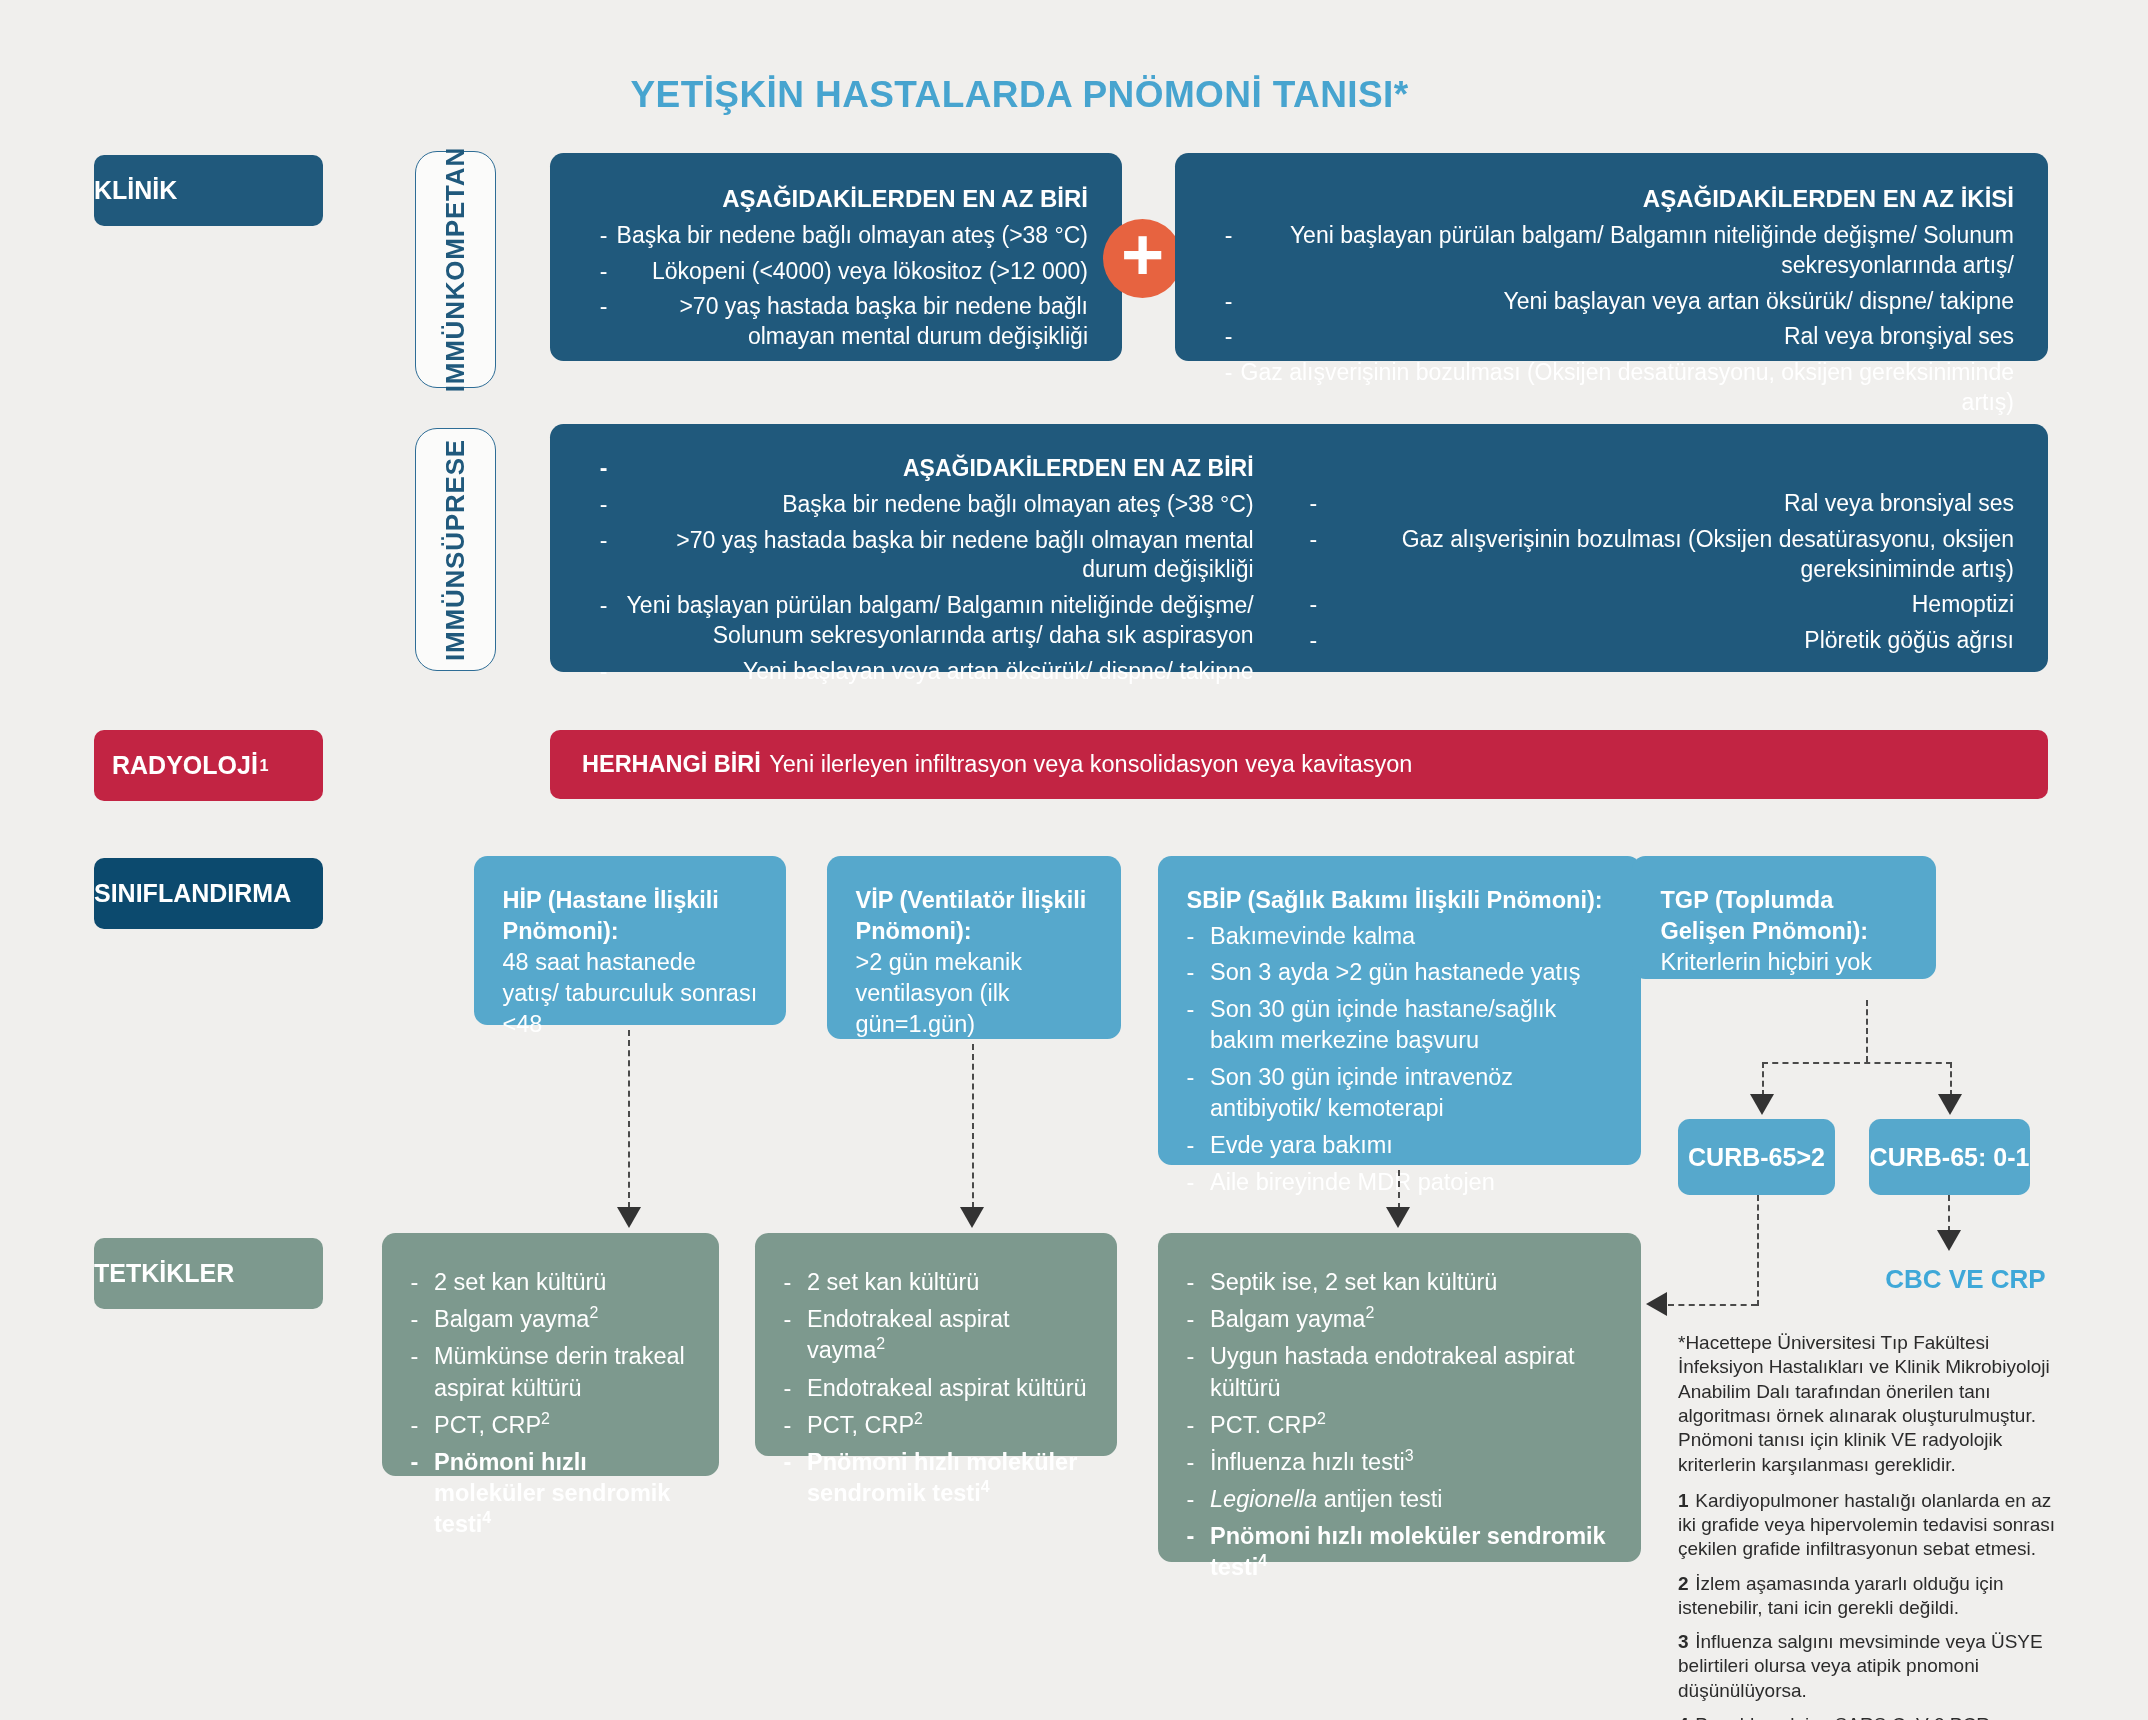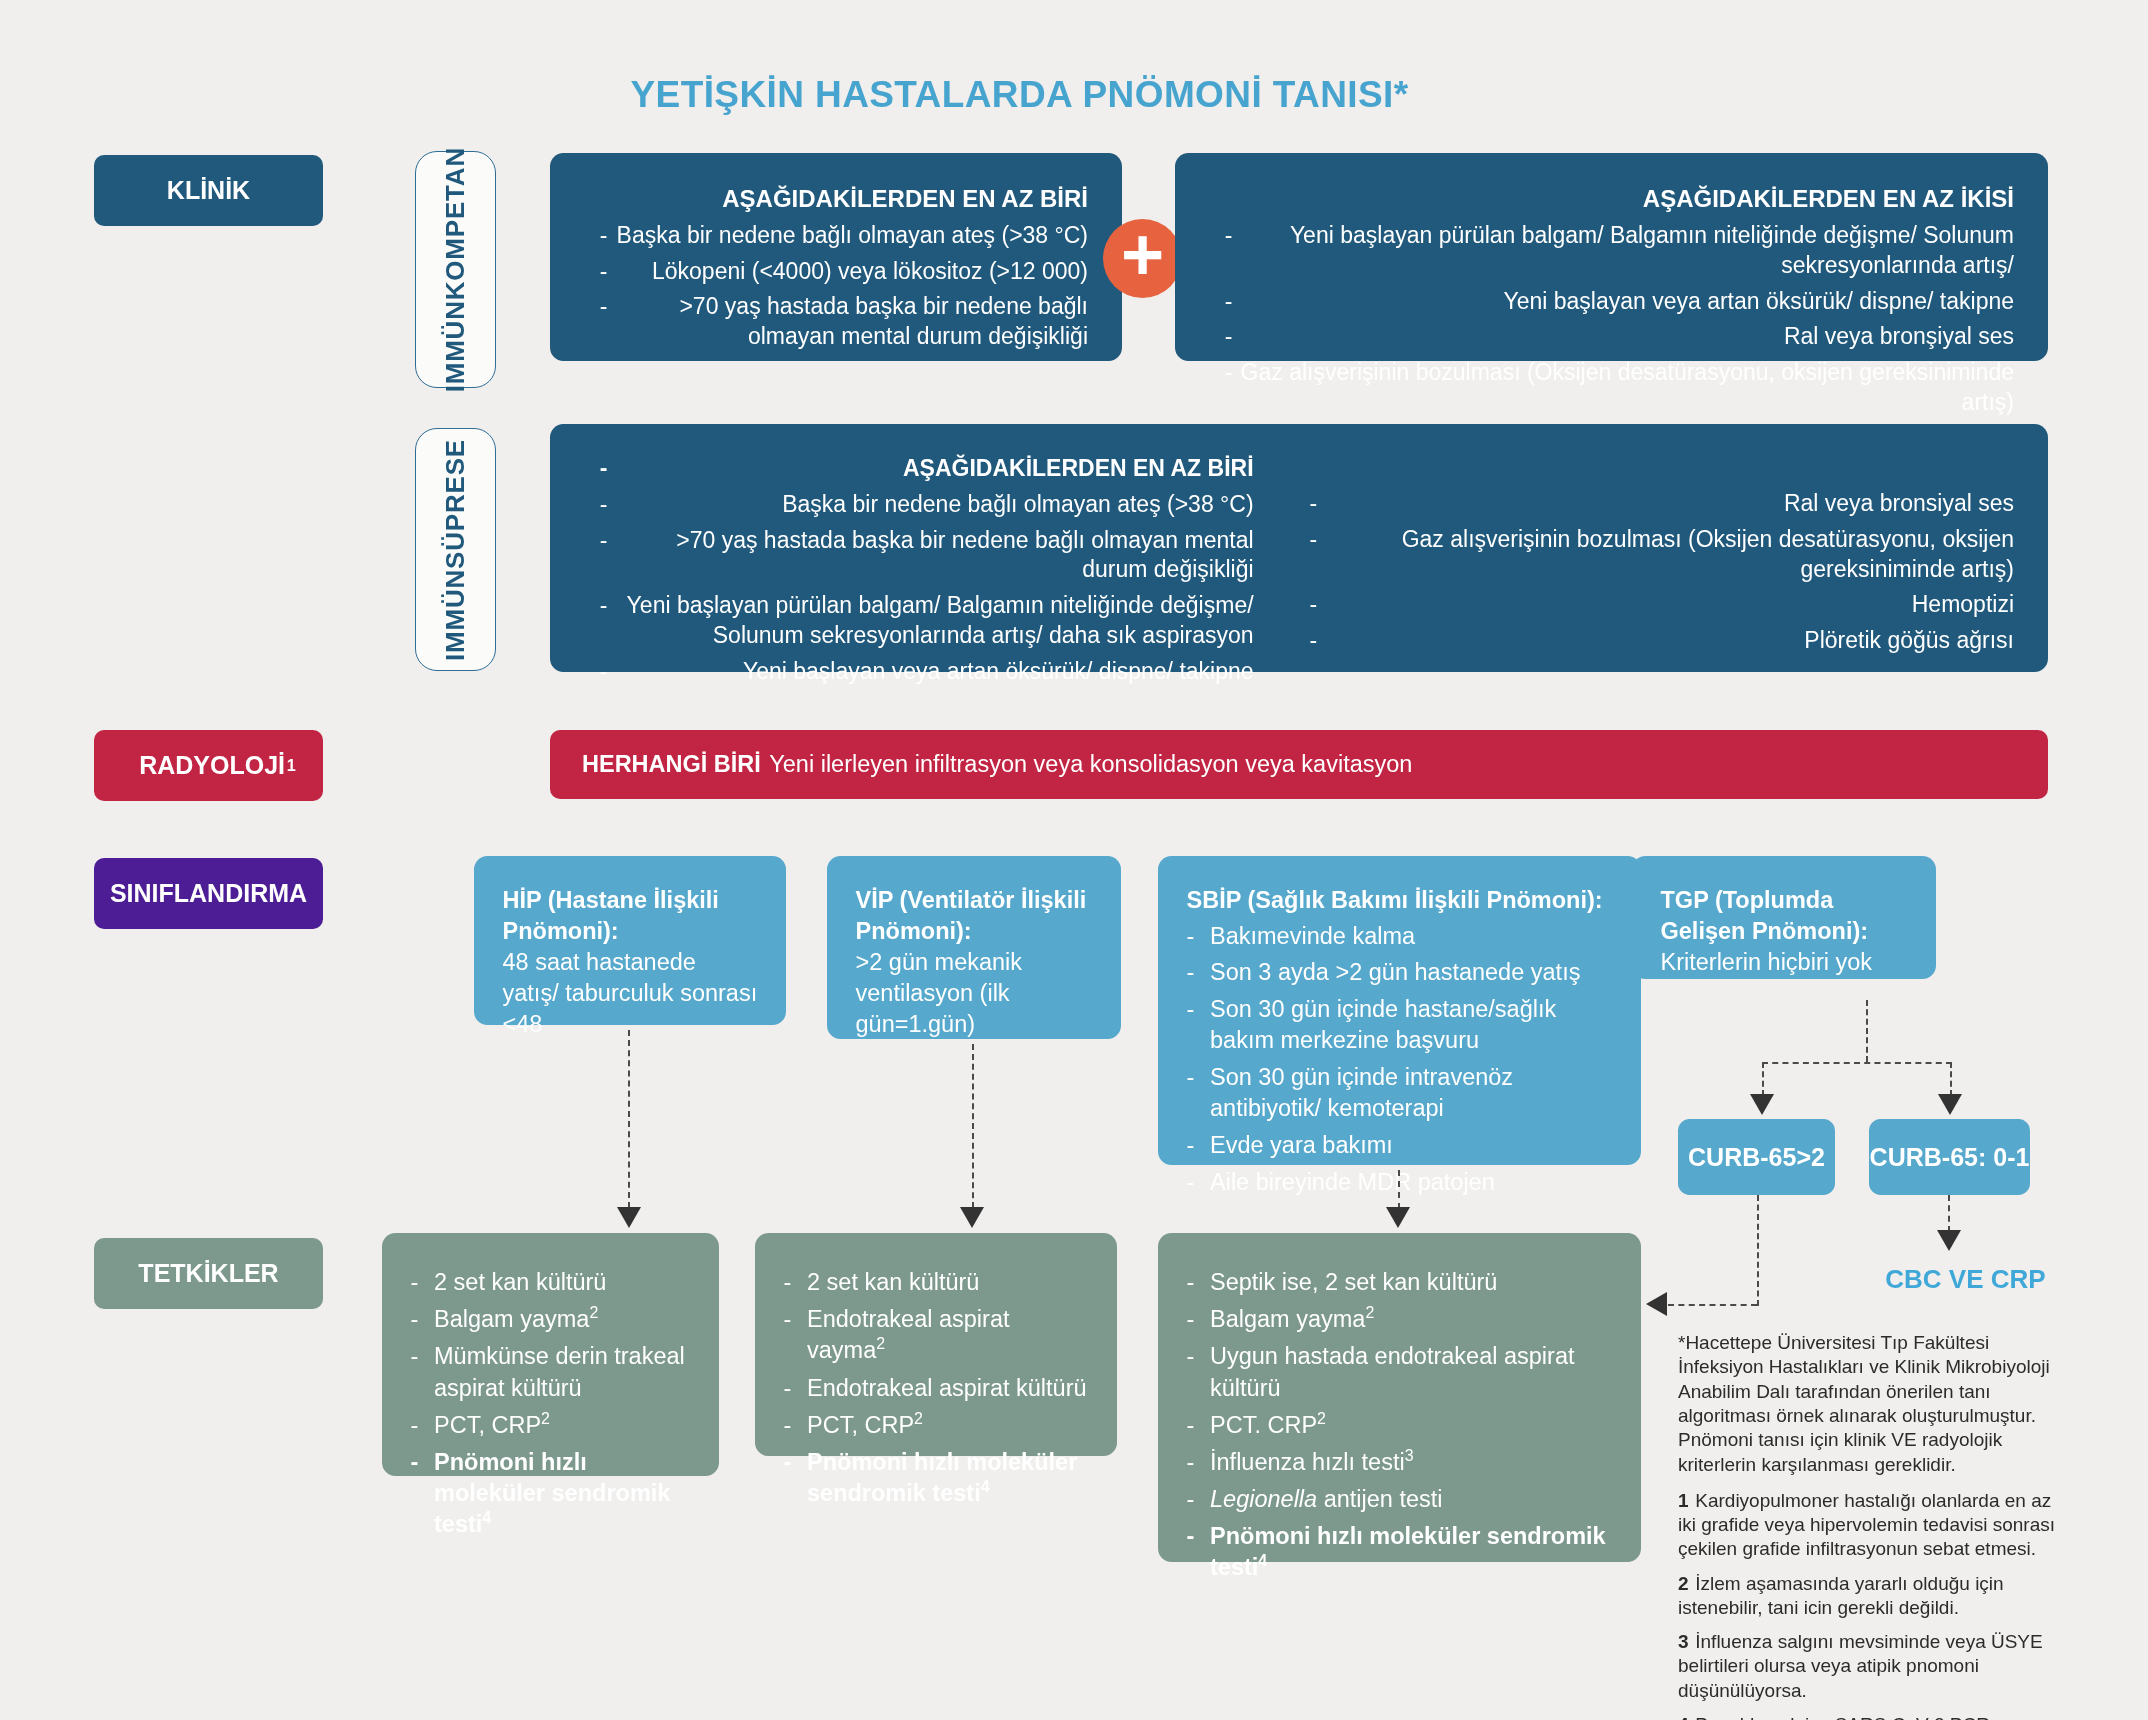--- a/index.html
+++ b/index.html
@@ -15,26 +15,26 @@
   .title {
     position: absolute; left: 0; top: 74px; width: 2039px;
     text-align: center;
     font-size: 37px; font-weight: bold; color: #47a4cf;
     letter-spacing: 0.4px;
   }
   
   .pill {
     position: absolute; left: 94px; width: 229px; height: 71px;
     border-radius: 10px;
-    display: flex; align-items: center; justify-content: center;
+    display: flex; align-items: center; 
     font-weight: bold; font-size: 25px; color: #fff;
   }
   .pill-dark  { background: #20597c; }
   .pill-red   { background: #c22443; }
-  .pill-blue  { background: #4c1d95; }
+  .pill-blue  { background: #0c4a6e; }
   .pill-green { background: #7d998e; }
   .pill sup { font-size: 0.65em; margin-left: 1.7px; }
 
   
   .vtab {
     position: absolute; left: 415px; width: 81px;
     background: #fbfbfa; border: 1.7px solid #2e6d96; border-radius: 22px;
     display: flex; align-items: center; justify-content: center;
   }
   .vtab span {

